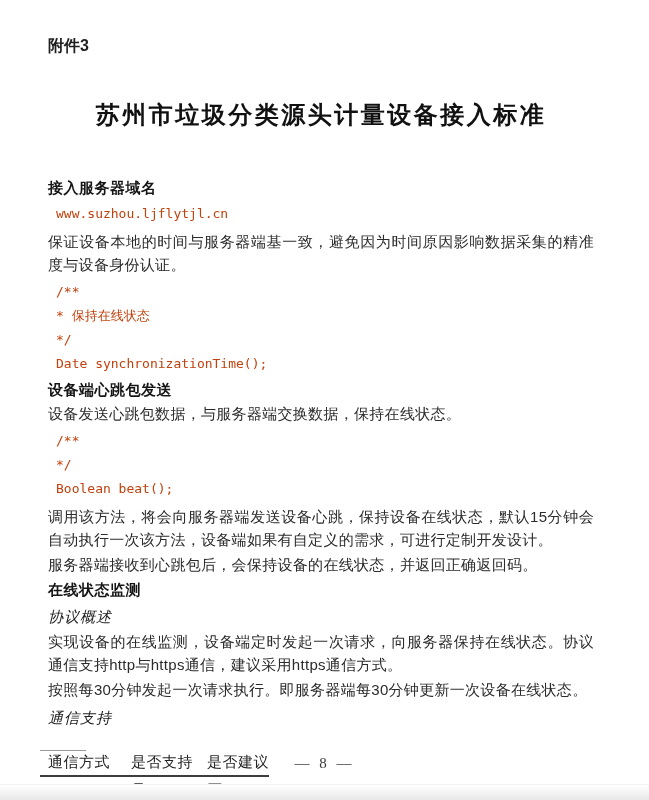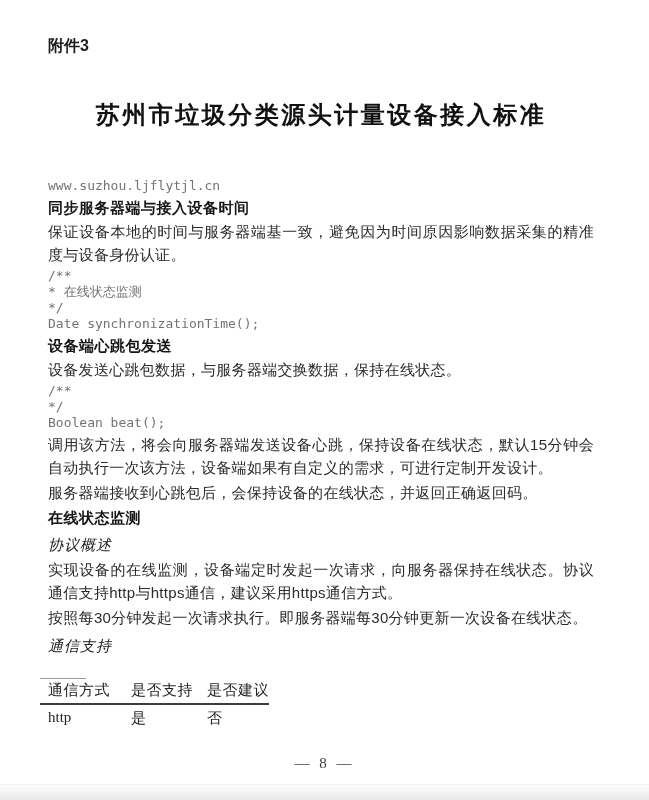--- a/index.html
+++ b/index.html
@@ -36,22 +36,22 @@
     font-size: 15px; font-style: italic; color: #222;
     line-height: 20px; margin: 7px 0 3px 0; letter-spacing: 1px;
   }
   .p {
     font-size: 15px; line-height: 23px; margin: 2px 0;
     text-align: justify; color: #2b2b2b;
     letter-spacing: 0.3px;
   }
   .code {
     font-family: "DejaVu Sans Mono", "Liberation Mono", monospace;
-    font-size: 13px; line-height: 16px; margin: 0;
-    color: #737373; white-space: pre;
+    font-size: 13px; line-height: 16px; margin: 8px;
+    color: #c2410c; white-space: pre;
   }
   .comm-table {
     margin: 24px 0 0 -8px;
     border-collapse: collapse;
     position: relative;
   }
   .comm-table::before {
     content: ""; position: absolute; top: -2px; left: 0;
     width: 46px; height: 1px; background: #9a9a9a;
   }
@@ -87,25 +87,25 @@
 </head>
 <body>
 
 <div class="page">
 
   <div class="attachment">附件3</div>
 
   <div class="title">苏州市垃圾分类源头计量设备接入标准</div>
 
   <div class="content">
+    <div class="h">接入服务器域名</div>
     <div class="code">www.suzhou.ljflytjl.cn</div>
-    <div class="h">同步服务器端与接入设备时间</div>
     <div class="p">保证设备本地的时间与服务器端基一致，避免因为时间原因影响数据采集的精准度与设备身份认证。</div>
     <div class="code">/**</div>
-    <div class="code">* 在线状态监测</div>
+    <div class="code">* 保持在线状态</div>
     <div class="code">*/</div>
     <div class="code">Date synchronizationTime();</div>
     <div class="h">设备端心跳包发送</div>
     <div class="p">设备发送心跳包数据，与服务器端交换数据，保持在线状态。</div>
     <div class="code">/**</div>
     <div class="code">*/</div>
     <div class="code">Boolean beat();</div>
     <div class="p">调用该方法，将会向服务器端发送设备心跳，保持设备在线状态，默认15分钟会自动执行一次该方法，设备端如果有自定义的需求，可进行定制开发设计。</div>
     <div class="p">服务器端接收到心跳包后，会保持设备的在线状态，并返回正确返回码。</div>
     <div class="h">在线状态监测</div>

